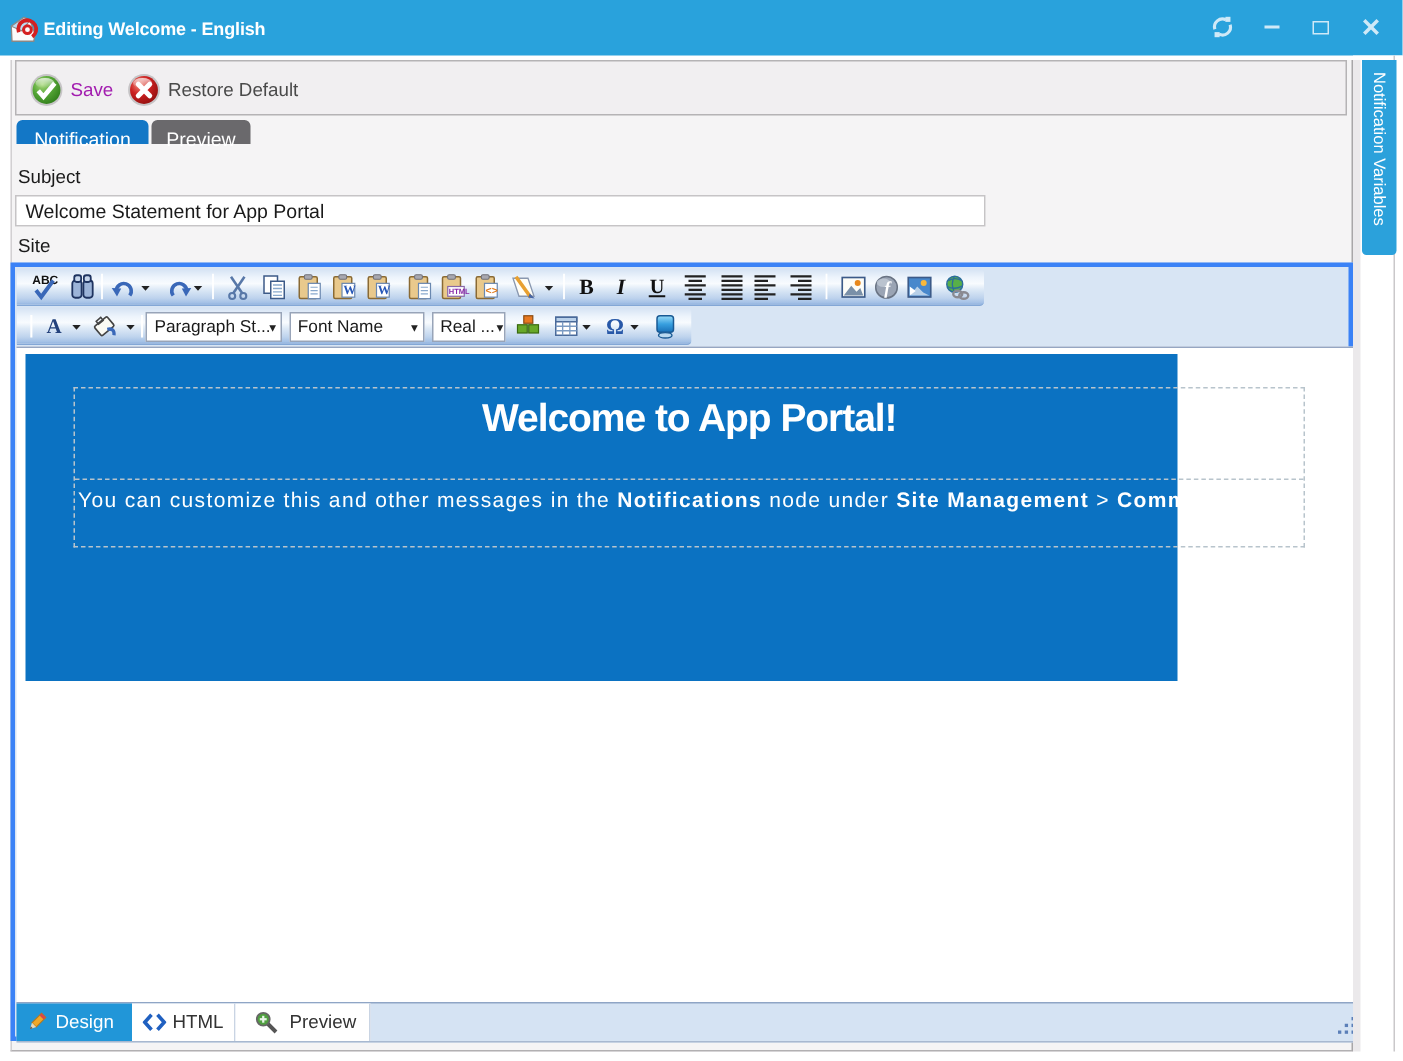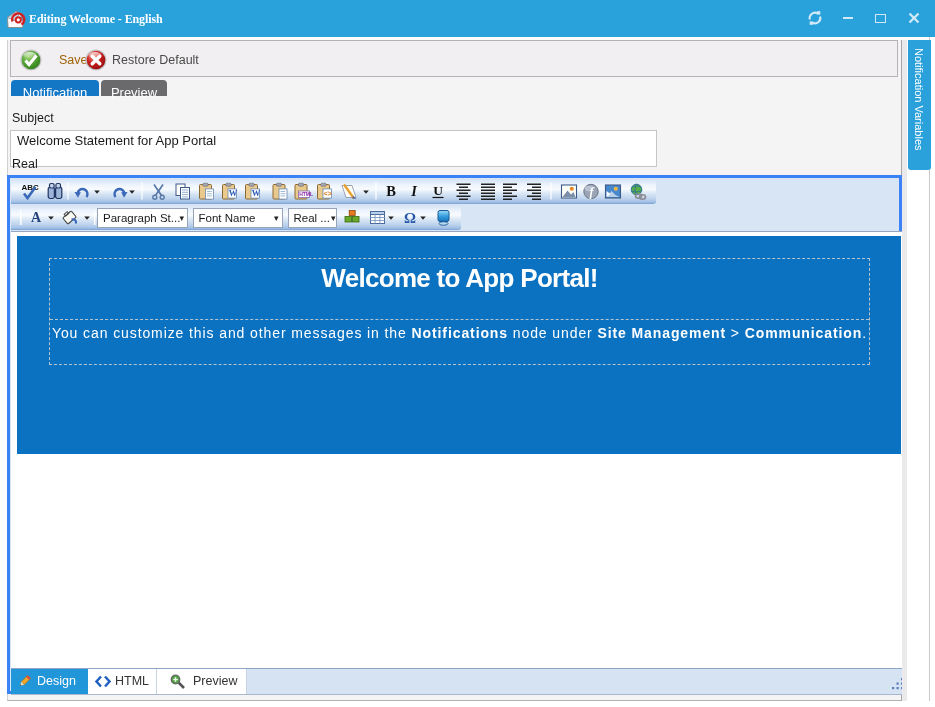--- a/index.html
+++ b/index.html
@@ -1,33 +1,33 @@
 <!DOCTYPE html>
 <html><head>
 <meta charset="utf-8">
 <style>
 * { margin:0; padding:0; box-sizing:border-box; }
 html,body { width:935px; height:707px; background:#fff; font-family:"Liberation Sans", sans-serif; overflow:hidden; }
 .abs { position:absolute; }
 #titlebar { position:absolute; left:0; top:0; width:935px; height:37px; background:#29a2dc; }
-#title { position:absolute; left:29px; top:0; height:37px; line-height:38px; color:#fff; font-size:12px; letter-spacing:-0.1px; font-weight:bold;font-family:Liberation Serif, serif; }
+#title { position:absolute; left:29px; top:0; height:37px; line-height:38px; color:#fff; font-size:12px; letter-spacing:-0.1px; font-weight:bold; }
 #panel { position:absolute; left:7px; top:40px; width:895px; height:661px; background:#f5f4f5; border-left:1px solid #d2d0d2; border-right:1px solid #a8a6a8; border-bottom:1px solid #b2b0b2; }
 #savebox { position:absolute; left:10px; top:40px; width:888px; height:37px; background:#f1eff1; border:1px solid #b5b3b5; }
 .bigtab { position:absolute; top:80px; height:16px; border-radius:4px 4px 0 0; color:#fff; font-size:13px; text-align:center; line-height:25px; }
 #tabNotif { left:11px; width:88px; background:#1377c6; }
 #tabPrev { left:101px; width:66px; background:#6a696c; }
 .lbl { position:absolute; left:12px; font-size:12.5px; color:#1a1a1a; }
-#subjinput { position:absolute; left:10px; top:130px; width:647px; height:37px; background:#fff; border:1px solid #c6c4c6; font-size:13px; color:#1a1a1a; line-height:20px; padding-left:6px; }
+#subjinput { position:absolute; left:10px; top:130px; width:647px; height:21px; background:#fff; border:1px solid #c6c4c6; font-size:13px; color:#1a1a1a; line-height:20px; padding-left:6px; }
 #editor { position:absolute; left:7px; top:175px; width:895px; height:519px; border:3px solid #3b82f6; background:#d8e5f4; }
 .tstrip { position:absolute; left:1px; height:25px; border-radius:0 3px 3px 0; border-bottom:1px solid #83a7d6;
   background:linear-gradient(to bottom,#d4e2f3 0%,#edf4fc 25%,#f8fbfe 42%,#dde9f6 58%,#bed3ed 82%,#a4c1e6 95%,#93b4e0 100%); }
 #row1 { top:1px; width:645px; }
 #row2 { top:27px; width:450px; }
 #econtent { position:absolute; left:1px; top:53px; width:893px; height:437px; background:#fff; border-top:1px solid #96a6c2; }
-#bluebox { position:absolute; left:6px; top:4px; width:884px; height:218px; background:#0b72c2; }
+#bluebox { position:absolute; left:6px; top:4px; width:768px; height:218px; background:#0b72c2; }
 #dashtable { position:absolute; left:32px; top:22px; width:821px; height:107px; border:1px dashed #b8c4cc; }
 #dashrow { position:absolute; left:0; top:60px; width:100%; height:0; border-top:1px dashed #b8c4cc; }
 #heading { position:absolute; left:0; top:4px; width:100%; text-align:center; color:#fff; font-size:26px; letter-spacing:-0.7px; font-weight:bold; }
 #para { position:absolute; left:0; top:66px; width:100%; text-align:center; color:#fff; font-size:14px; letter-spacing:0.9px; white-space:nowrap; }
 #bstrip { position:absolute; left:1px; top:490px; width:893px; height:27px; background:#d5e3f3; border-top:1px solid #8fa5c5; border-bottom:1px solid #a8b8d0; }
 .btab { position:absolute; top:0; height:25px; font-size:12.5px; line-height:25px; }
 #tabDesign { left:0px; width:77px; background:#2196d8; color:#fff; }
 #tabHtml { left:77px; width:69px; background:#fff; color:#333; border-right:1px solid #c9d4e3; }
 #tabPre { left:146px; width:90px; background:#fff; color:#333; border-right:1px solid #c9d4e3; }
 #rightdock { position:absolute; left:902px; top:37px; width:33px; height:670px; background:#fff; }
@@ -75,41 +75,41 @@
       <linearGradient id="gloss" x1="0" y1="0" x2="0" y2="1">
         <stop offset="0" stop-color="#ffffff" stop-opacity="0.75"></stop>
           <stop offset="1" stop-color="#ffffff" stop-opacity="0"></stop>
       </linearGradient>
     </defs>
     <circle cx="11" cy="11" r="10.6" fill="#c6c4c6"></circle>
     <circle cx="11" cy="11" r="9.3" fill="url(#gg)"></circle>
     <ellipse cx="10" cy="6.4" rx="6.4" ry="3.4" fill="url(#gloss)"></ellipse>
     <path d="M 5.5,11.5 L 9,15.5 L 16.5,6.5" fill="none" stroke="#fff" stroke-width="3.1"></path>
   </svg>
-  <div class="abs" style="left:48px;top:0;height:37px;line-height:38px;font-size:12.5px;color:#a16207;">Save</div>
+  <div class="abs" style="left:36px;top:0;height:37px;line-height:38px;font-size:12.5px;color:#a21caf;">Save</div>
   <svg class="abs" style="left:74px;top:8px" width="22" height="22" viewBox="0 0 22 22">
     <defs>
       <radialGradient id="rg" cx="0.35" cy="0.3" r="0.8">
         <stop offset="0" stop-color="#f09080"></stop>
           <stop offset="0.45" stop-color="#cc2020"></stop>
           <stop offset="1" stop-color="#8e0e0e"></stop>
       </radialGradient>
     </defs>
     <circle cx="11" cy="11" r="10.6" fill="#c6c4c6"></circle>
     <circle cx="11" cy="11" r="9.3" fill="url(#rg)"></circle>
     <ellipse cx="10" cy="6.4" rx="6.4" ry="3.4" fill="url(#gloss)"></ellipse>
     <path d="M 7.2,7.2 L 14.8,14.8 M 14.8,7.2 L 7.2,14.8" fill="none" stroke="#fff" stroke-width="3.4" stroke-linecap="round"></path>
   </svg>
   <div class="abs" style="left:101px;top:0;height:37px;line-height:38px;font-size:12.5px;color:#4a4a4a;">Restore Default</div>
 </div>
 <div id="tabNotif" class="bigtab">Notification</div>
 <div id="tabPrev" class="bigtab">Preview</div>
 <div class="lbl" style="top:111px">Subject</div>
 <div id="subjinput">Welcome Statement for App Portal</div>
-<div class="lbl" style="top:157px">Real</div>
+<div class="lbl" style="top:157px">Site</div>
 <div id="editor">
   <div id="row1" class="tstrip"><svg width="645" height="25" viewBox="0 0 645 25">
     <defs>
       <g id="sepline">
             <rect x="-0.6" y="3.5" width="1.2" height="17" fill="#ffffff"></rect>
           </g>
       <g id="dd">
             <polygon points="-2.8,-1.4 2.8,-1.4 0,1.8" fill="#222"></polygon>
           </g>
       <g id="clip">

